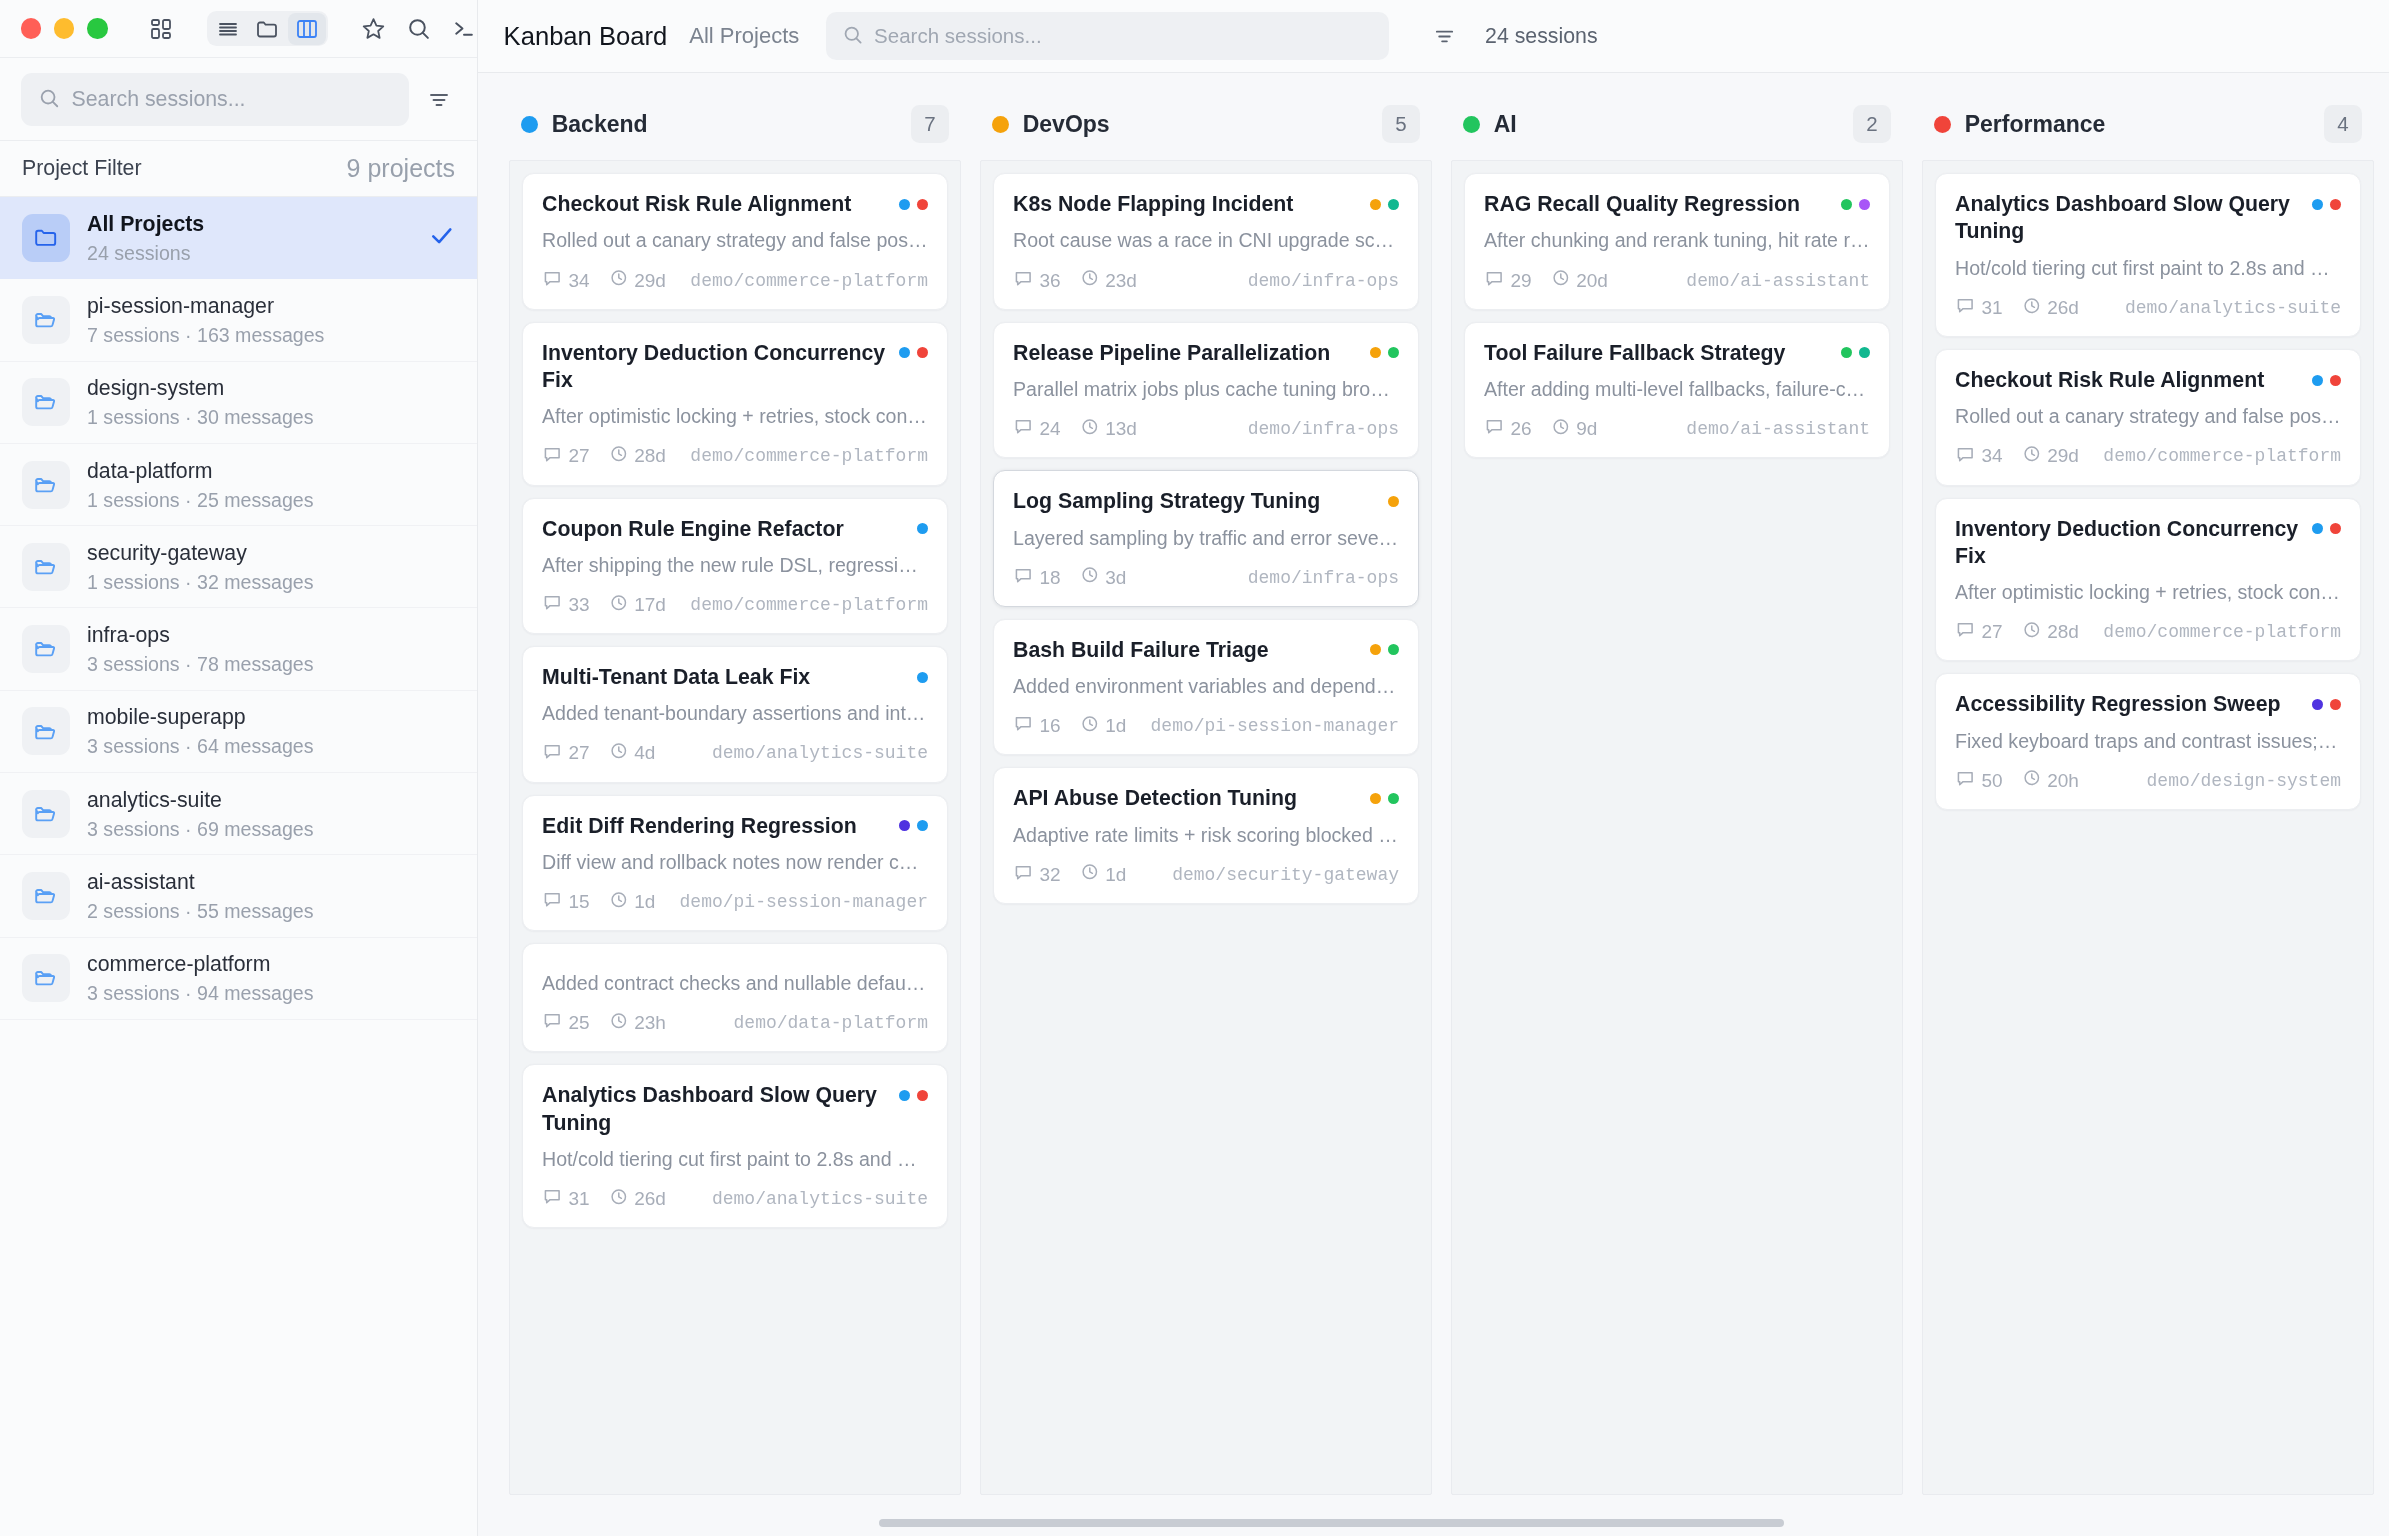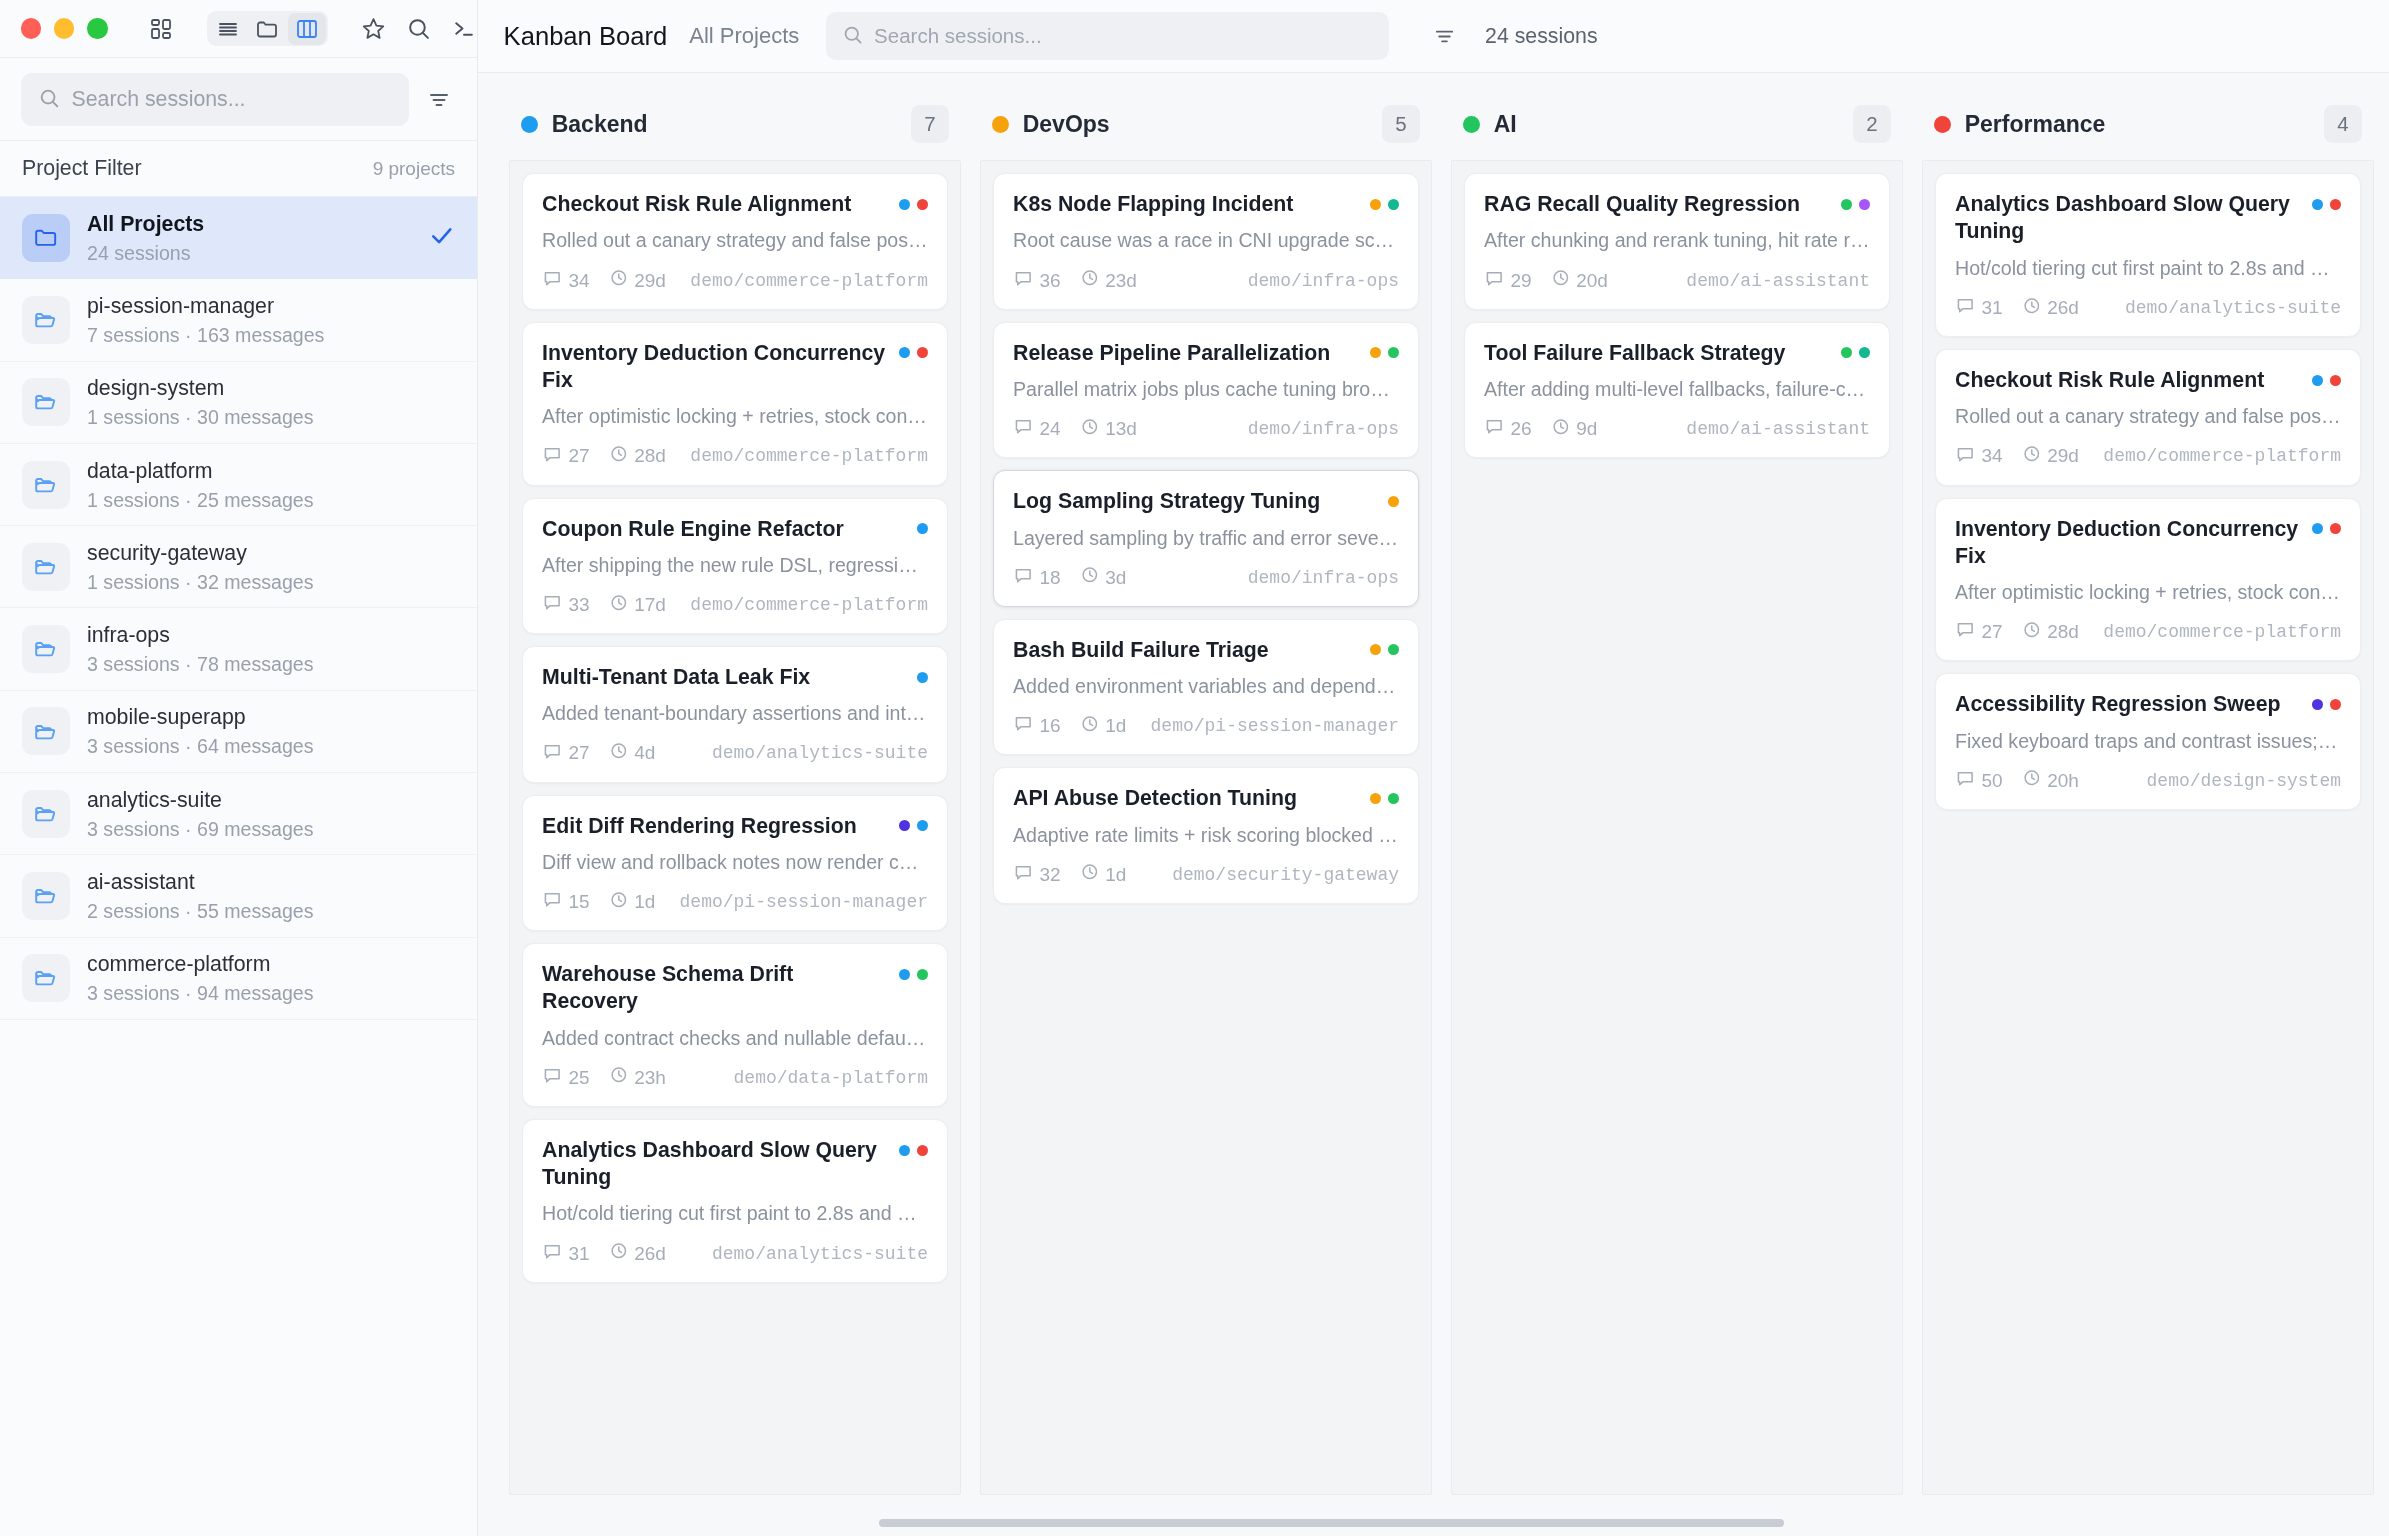--- a/index.html
+++ b/index.html
@@ -61,21 +61,21 @@
   .searchbox .ph { color: #9aa1ad; font-size: 21.3px; }
   .filter-btn { width: 36px; height: 36px; display:flex; align-items:center; justify-content:center; color:#59606d; }
 
   .pfhead {
     height: 56px; flex: 0 0 56px;
     display: flex; align-items: center; justify-content: space-between;
     padding: 0 22px;
     border-bottom: 0.9px solid #ebedf0;
   }
   .pfhead .lbl { font-size: 21.3px; color: #3c4350; }
-  .pfhead .cnt { font-size: 19px; color: #98a0ac; }
+  .pfhead .cnt { font-size: 25px; color: #98a0ac; }
 
   .projects { flex: 1; overflow: hidden; }
   .prow {
     display: flex; align-items: center;
     gap: 17px;
     padding: 13.7px 22px;
     border-bottom: 0.9px solid #f0f1f4;
     min-height: 81px;
   }
   .prow.selected { background: #dfe7fb; border-bottom-color: #dfe7fb; }
@@ -566,27 +566,20 @@
                     <span><svg width="19.6" height="19.6" viewBox="0 0 24 24" fill="none" stroke="currentColor" stroke-width="1.8" stroke-linecap="round">
                         <circle cx="12" cy="12" r="8.2"></circle>
                         <polyline points="12,7.4 12,12 15.2,13.8"></polyline>
                       </svg></span>
                     <span>1d</span>
                   </span>
                   <span class="fpath">demo/pi-session-manager</span>
                 </div>
               </div>
               <div class="card">
-                <div class="cardtop">
-                  <div class="cardtitle">Warehouse Schema Drift Recovery</div>
-                  <div class="tags">
-                    <span class="tagdot" style="background:#1e9cf0"></span>
-                    <span class="tagdot" style="background:#22c55e"></span>
-                  </div>
-                </div>
                 <div class="carddesc">Added contract checks and nullable defaults; pip…</div>
                 <div class="cardfoot">
                   <span class="fmeta">
                     <span><svg width="20.5" height="20.5" viewBox="0 0 24 24" fill="none" stroke="currentColor" stroke-width="1.8" stroke-linejoin="round">
                         <path d="M4 5.5h16v10.5H9.5L5.5 19.5V16H4z"></path>
                       </svg></span>
                     <span>25</span>
                   </span>
                   <span class="fmeta">
                     <span><svg width="19.6" height="19.6" viewBox="0 0 24 24" fill="none" stroke="currentColor" stroke-width="1.8" stroke-linecap="round">

